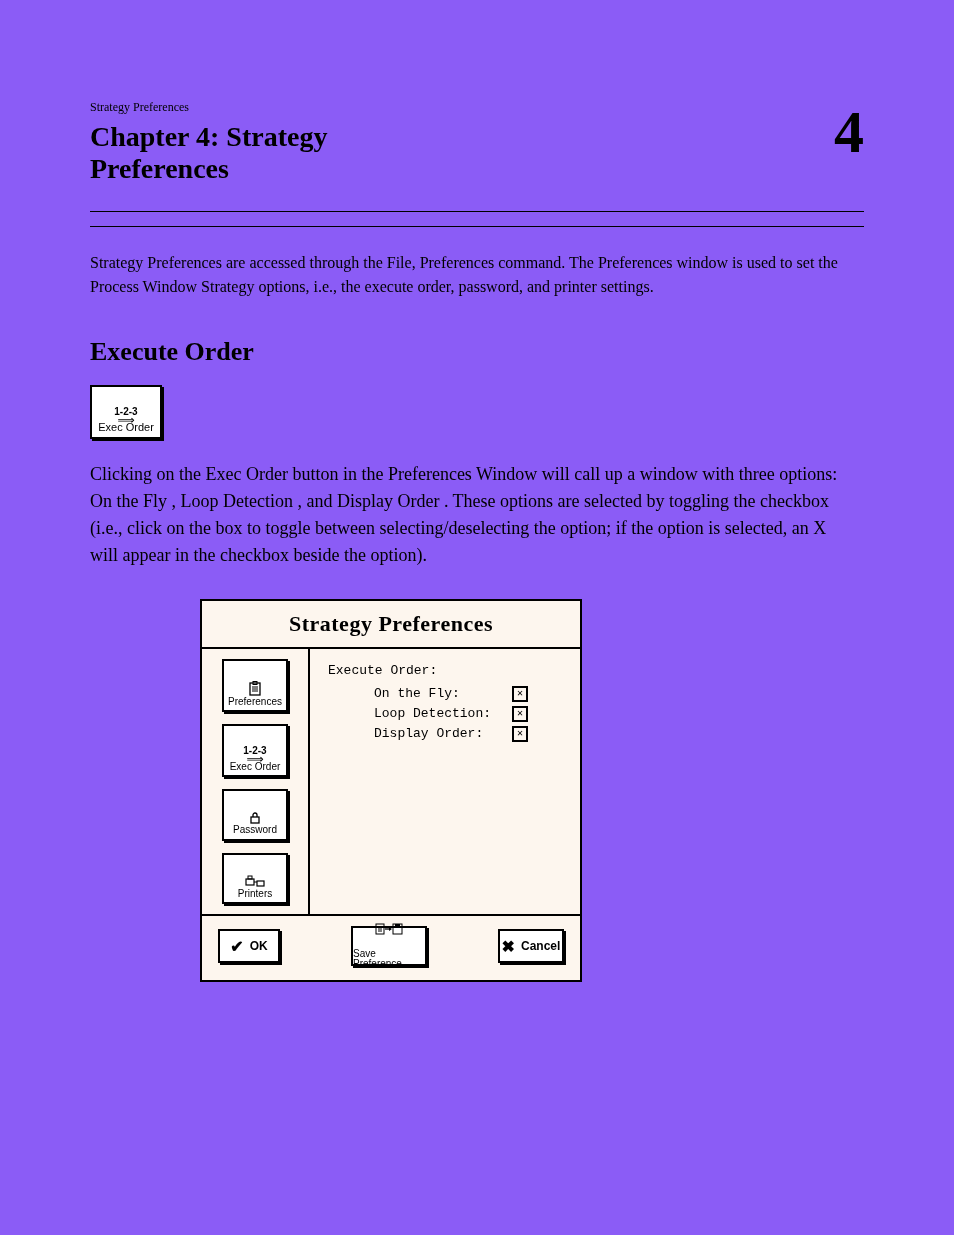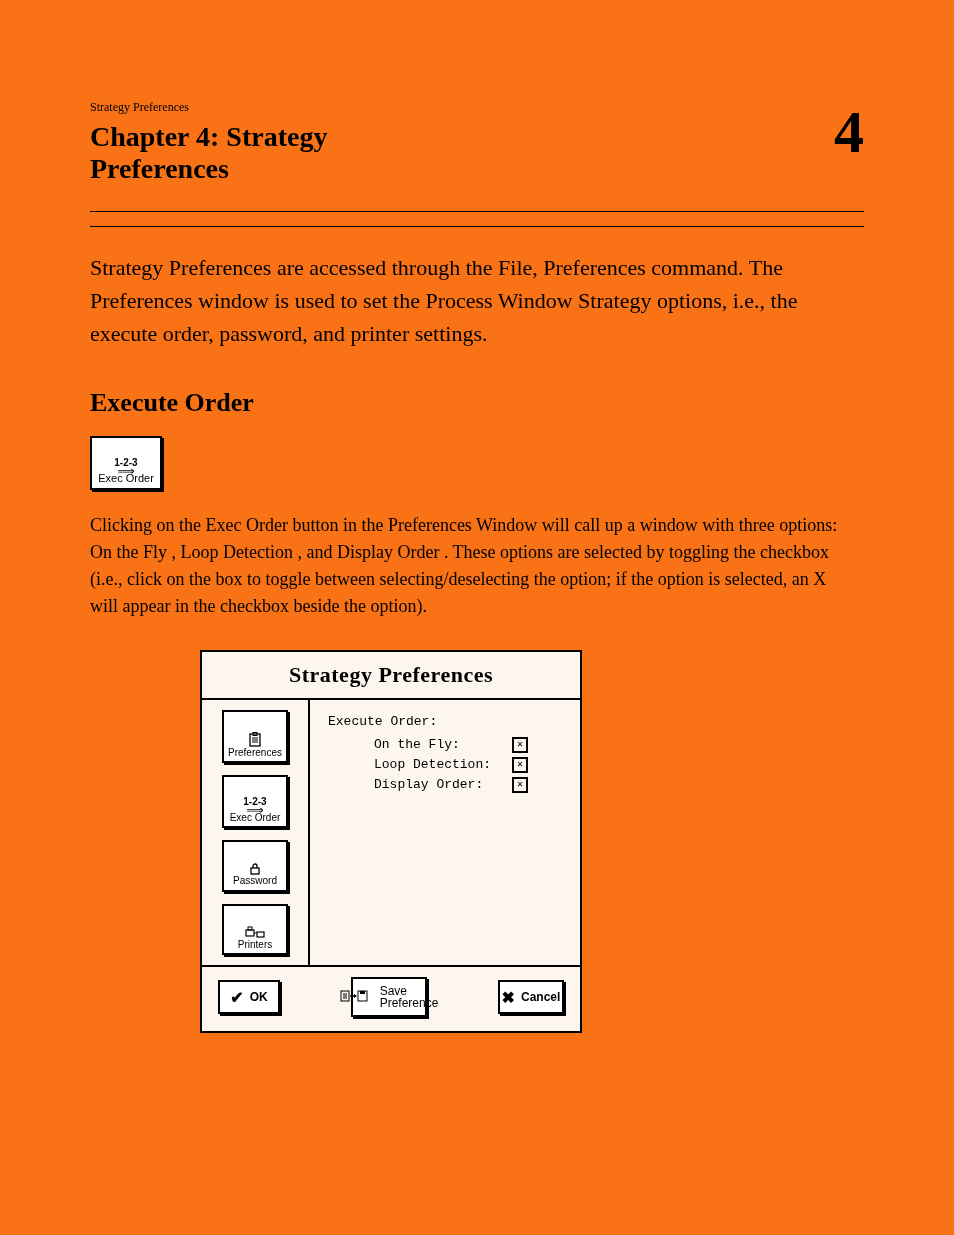--- a/index.html
+++ b/index.html
@@ -1,22 +1,22 @@
 <!DOCTYPE html>
 <html><head>
 <meta charset="utf-8">
 <style>
   html,body{margin:0;padding:0;background:#fdf6ee;font-family:Georgia,"Times New Roman",serif;color:#000;}
-  .page{width:954px;min-height:1235px;margin:0 auto;background:#f97316;position:relative;box-sizing:border-box;padding:100px 90px 40px 90px;}
+  .page{width:954px;min-height:1235px;margin:0 auto;background:#8b5cf6;position:relative;box-sizing:border-box;padding:100px 90px 40px 90px;}
   .prefoot{font-size:12px;margin-bottom:4px;}
   .chap{font-size:28px;font-weight:bold;margin:6px 0 0 0;}
   .chap-sub{font-size:28px;font-weight:bold;margin:0 0 26px 0;}
   .chapnum{font-size:60px;float:right;font-weight:bold;line-height:0.7;margin-top:-8px;}
   hr.rule{border:none;border-top:1.5px solid #000;margin:14px 0;}
-  .body-text{font-size:22px;line-height:1.5;margin:24px 0 28px 0;}
+  .body-text{font-size:16px;line-height:1.5;margin:24px 0 28px 0;}
   .sec-head{font-size:26px;font-weight:bold;margin:38px 0 18px 0;}
   .sec-row{display:flex;align-items:flex-start;gap:26px;margin-bottom:22px;}
   .toolbtn{width:62px;border:2px solid #000;background:#fff;padding:20px 3px 3px 3px;display:flex;flex-direction:column;align-items:center;gap:0;font-family:Arial,Helvetica,sans-serif;font-size:11px;line-height:1.05;text-align:center;box-shadow:2px 2px 0 #000;}
   .toolbtn .mini{font-size:10px;font-weight:bold;}
   .toolbtn .arrow{font-size:12px;line-height:0.4;}
   .toolbtn.small{width:56px;font-size:10px;}
   .sec-text{font-size:18px;line-height:1.5;flex:1;}
   .para{font-size:18px;line-height:1.5;margin:10px 16px 30px 0;}
   
   .dialog-wrap{margin-left:110px;}
@@ -26,21 +26,21 @@
   .dlg-side{width:90px;border-right:2.5px solid #000;display:flex;flex-direction:column;align-items:center;gap:12px;padding:10px 8px;}
   .dlg-main{flex:1;padding:14px 18px;font-family:"Courier New",monospace;font-size:13px;font-weight:normal;}
   .dlg-main .grp-title{margin-bottom:8px;}
   .opt-row{display:flex;align-items:center;justify-content:center;gap:8px;margin:4px 0 4px 12px;}
   .opt-label{width:130px;}
   .chk{width:12px;height:12px;border:2px solid #000;display:inline-flex;align-items:center;justify-content:center;font-size:10px;line-height:1;}
   .dlg-foot{display:flex;justify-content:space-between;align-items:center;padding:10px 16px 14px 16px;}
   .btn{border:2px solid #000;background:#fff;display:flex;align-items:center;justify-content:center;gap:6px;font-family:Arial,Helvetica,sans-serif;font-size:12px;height:30px;box-shadow:2px 2px 0 #000;}
   .btn.ok{width:58px;font-weight:bold;}
   .btn.cancel{width:62px;font-weight:bold;}
-  .btn.save{width:72px;height:36px;font-size:12px;line-height:1;gap:12px;}
+  .btn.save{width:72px;height:36px;flex-direction:column;font-size:10px;line-height:1;gap:12px;}
   .btn .glyph{font-size:16px;font-weight:bold;}
   
   svg{display:block;}
 </style>
 </head>
 <body>
 <div class="page">
 
   <div class="prefoot">Strategy Preferences</div>
   <span class="chapnum">4</span>

